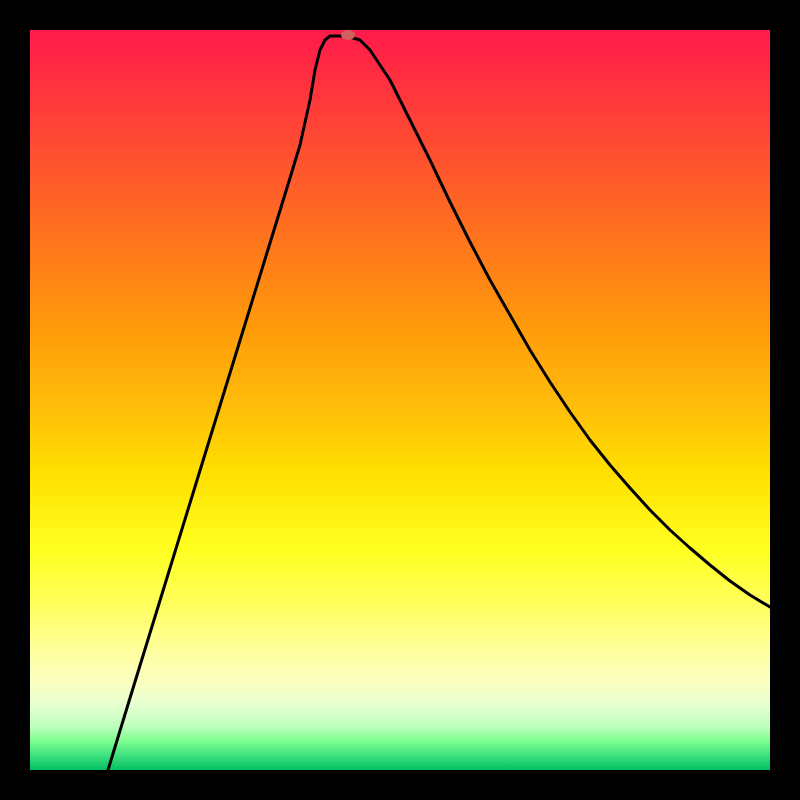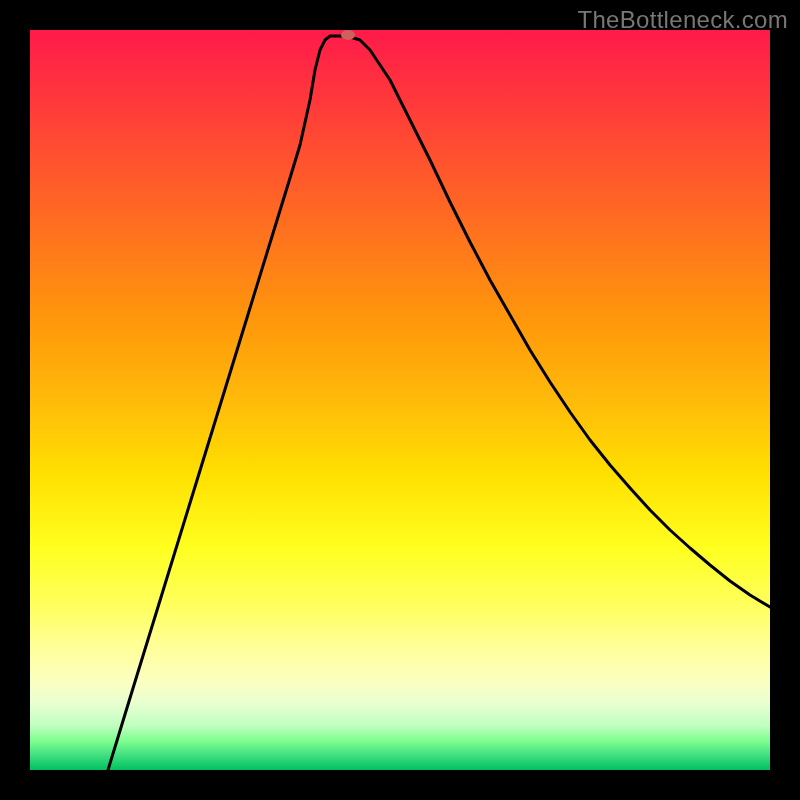--- a/index.html
+++ b/index.html
@@ -75,14 +75,13 @@
 <body>
 
 <div class="chart-container">
   <div class="chart-frame">
     <div class="plot-area"></div>
     <svg class="curve-svg" viewBox="0 0 740 740" preserveAspectRatio="none">
       <path id="curve-path" d="M78 740 L100 668 L120 603 L140 538 L160 473 L180 408 L200 343 L220 278 L240 213 L260 148 L270 115 L280 70 L285 40 L290 20 L295 10 L300 6 L310 6 L320 7 L330 10 L340 20 L360 50 L380 90 L400 130 L420 172 L440 212 L460 250 L480 285 L500 320 L520 352 L540 382 L560 410 L580 435 L600 458 L620 480 L640 500 L660 518 L680 535 L700 551 L720 565 L740 577" fill="none" stroke="#000" stroke-width="3" stroke-linejoin="round" stroke-linecap="round"></path>
     </svg>
     <div id="marker" class="marker" style="left: 348px; top: 35px;"></div>
   </div>
-  <div class="watermark">TheBottleneck.com</div>
 </div>
 
 </body></html>

